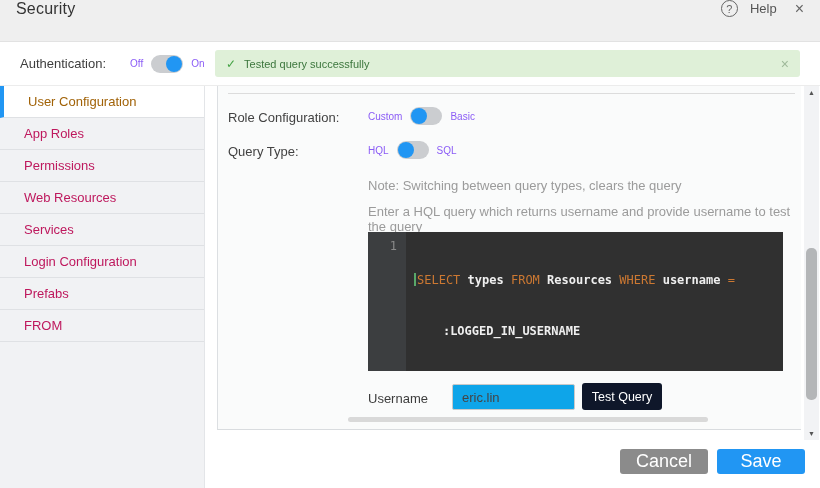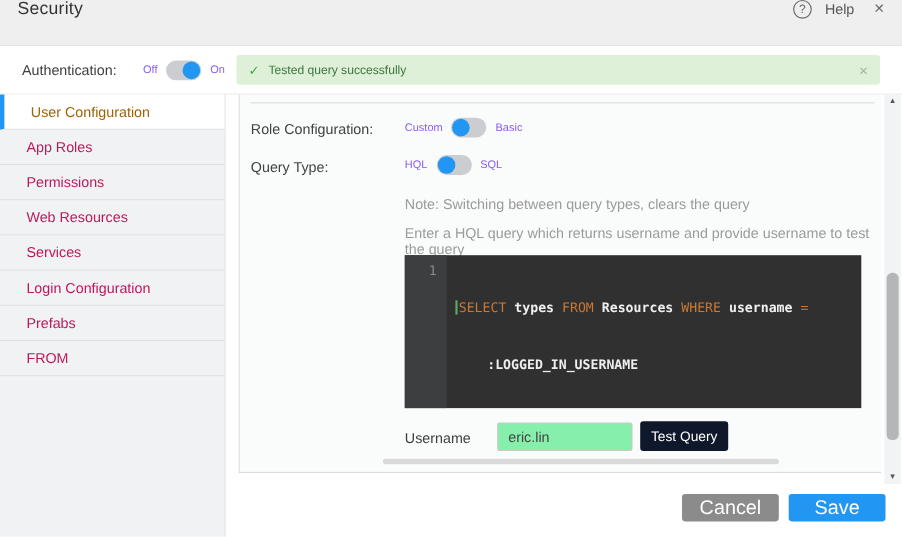--- a/index.html
+++ b/index.html
@@ -94,21 +94,21 @@
   .tok-id { color:#efefef; font-weight:bold; }
   .caret {
     display:inline-block; width:2px; height:13px; background:#59a869;
     vertical-align:text-top; margin-right:1px;
   }
 
   
   .username-label { position:absolute; left:150px; top:305px; font-size:13px; color:#3d3d3d; }
   .username-input {
     position:absolute; left:234px; top:298px; width:123px; height:26px;
-    border:1px solid #c9c9c9; border-radius:2px; background:#86efac;
+    border:1px solid #c9c9c9; border-radius:2px; background:#0ea5e9;
     font-size:13px; color:#444; padding:0 9px; outline:none;
     font-family:"Liberation Sans", sans-serif;
   }
   .test-query-btn {
     position:absolute; left:364px; top:297px; width:80px; height:27px;
     background:#0f172a; color:#fff; border:none; border-radius:3px;
     font-size:12.5px; cursor:pointer; font-family:"Liberation Sans", sans-serif;
   }
 
   .h-thumb {

